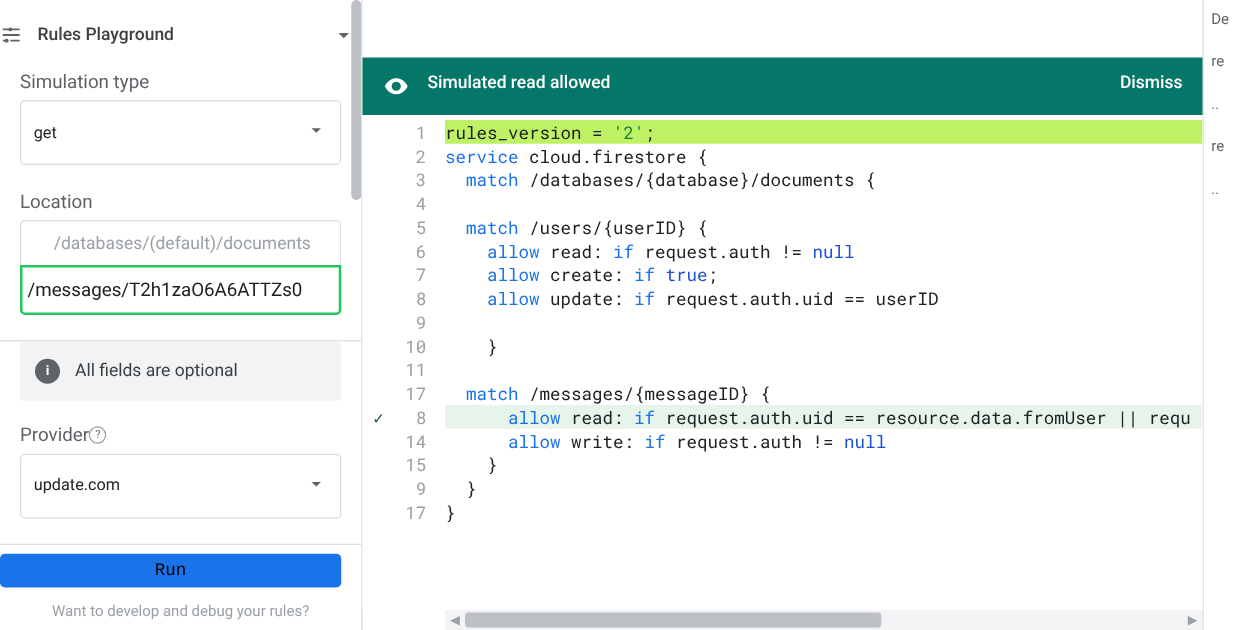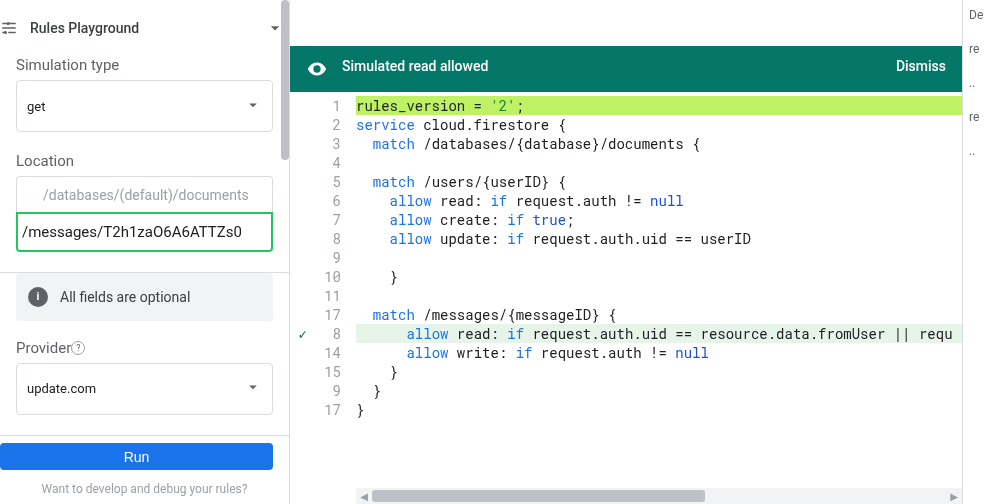--- a/index.html
+++ b/index.html
@@ -19,21 +19,21 @@
   .loc-input { border: 2px solid #22c55e; border-radius: 0 0 4px 4px; height: 40px; display: flex; align-items: center; padding: 0 4px; font-size: 15px; white-space: nowrap; overflow: hidden; }
   .divider { height: 1px; background: #dadce0; margin: 0; }
   .auth-row { display: flex; align-items: center; padding: 16px; }
   .auth-row .label-inline { font-size: 14px; color: #3c4043; flex: 1; }
   .toggle { width: 34px; height: 14px; background: #8ab4f8; border-radius: 10px; position: relative; cursor: pointer; }
   .toggle .knob { position: absolute; right: -3px; top: -3px; width: 20px; height: 20px; background: #1a73e8; border-radius: 50%; box-shadow: 0 1px 3px rgba(0,0,0,.3); }
   .info-banner { display: flex; align-items: center; gap: 12px; background: #f1f3f4; border-radius: 4px; padding: 14px 12px; margin: 0 16px 18px 16px; color: #3c4043; font-size: 14px; }
   .info-banner .info-icon { width: 20px; height: 20px; border-radius: 50%; background: #5f6368; color: #fff; display: inline-flex; align-items: center; justify-content: center; font-size: 11px; font-weight: 700; flex-shrink: 0; }
   .provider-label { display: flex; align-items: center; gap: 0; }
   .help-icon { width: 14px; height: 14px; border: 1px solid #9aa0a6; border-radius: 50%; display: inline-flex; align-items: center; justify-content: center; font-size: 9px; color: #5f6368; cursor: pointer; }
-  .run-btn { margin: 8px 16px 12px 0; background: #1a73e8; color: #ffffff; border: none; height: 38px; border-radius: 4px; font-size: 14px; font-weight: 500; cursor: pointer; }
+  .run-btn { margin: 8px 16px 12px 0; background: #1a73e8; color: #000000; border: none; height: 38px; border-radius: 4px; font-size: 14px; font-weight: 500; cursor: pointer; font-family: Liberation Mono, monospace; }
   .hint { text-align: center; font-size: 12px; color: #9aa0a6; padding: 0 16px 8px 16px; }
 
   .main { flex: 1; display: flex; flex-direction: column; position: relative; }
   .spacer-top { height: 46px; }
   .status-bar { background: #047769; color: #fff; display: flex; align-items: flex-start; padding: 12px 16px; gap: 14px; }
   .eye { width: 22px; height: 22px; display: inline-flex; align-items: center; justify-content: center; }
   .status-msg { font-size: 14px; font-weight: 500; flex: 1; }
   .dismiss { font-size: 14px; font-weight: 500; cursor: pointer; }
   .editor { flex: 1; display: flex; overflow: hidden; background: #fff; font-family: "Roboto Mono", Menlo, Consolas, monospace; font-size: 14px; }
   .gutter { width: 58px; text-align: right; color: #9aa0a6; padding: 4px 6px 0 0; user-select: none; border-right: 1px solid transparent; }

